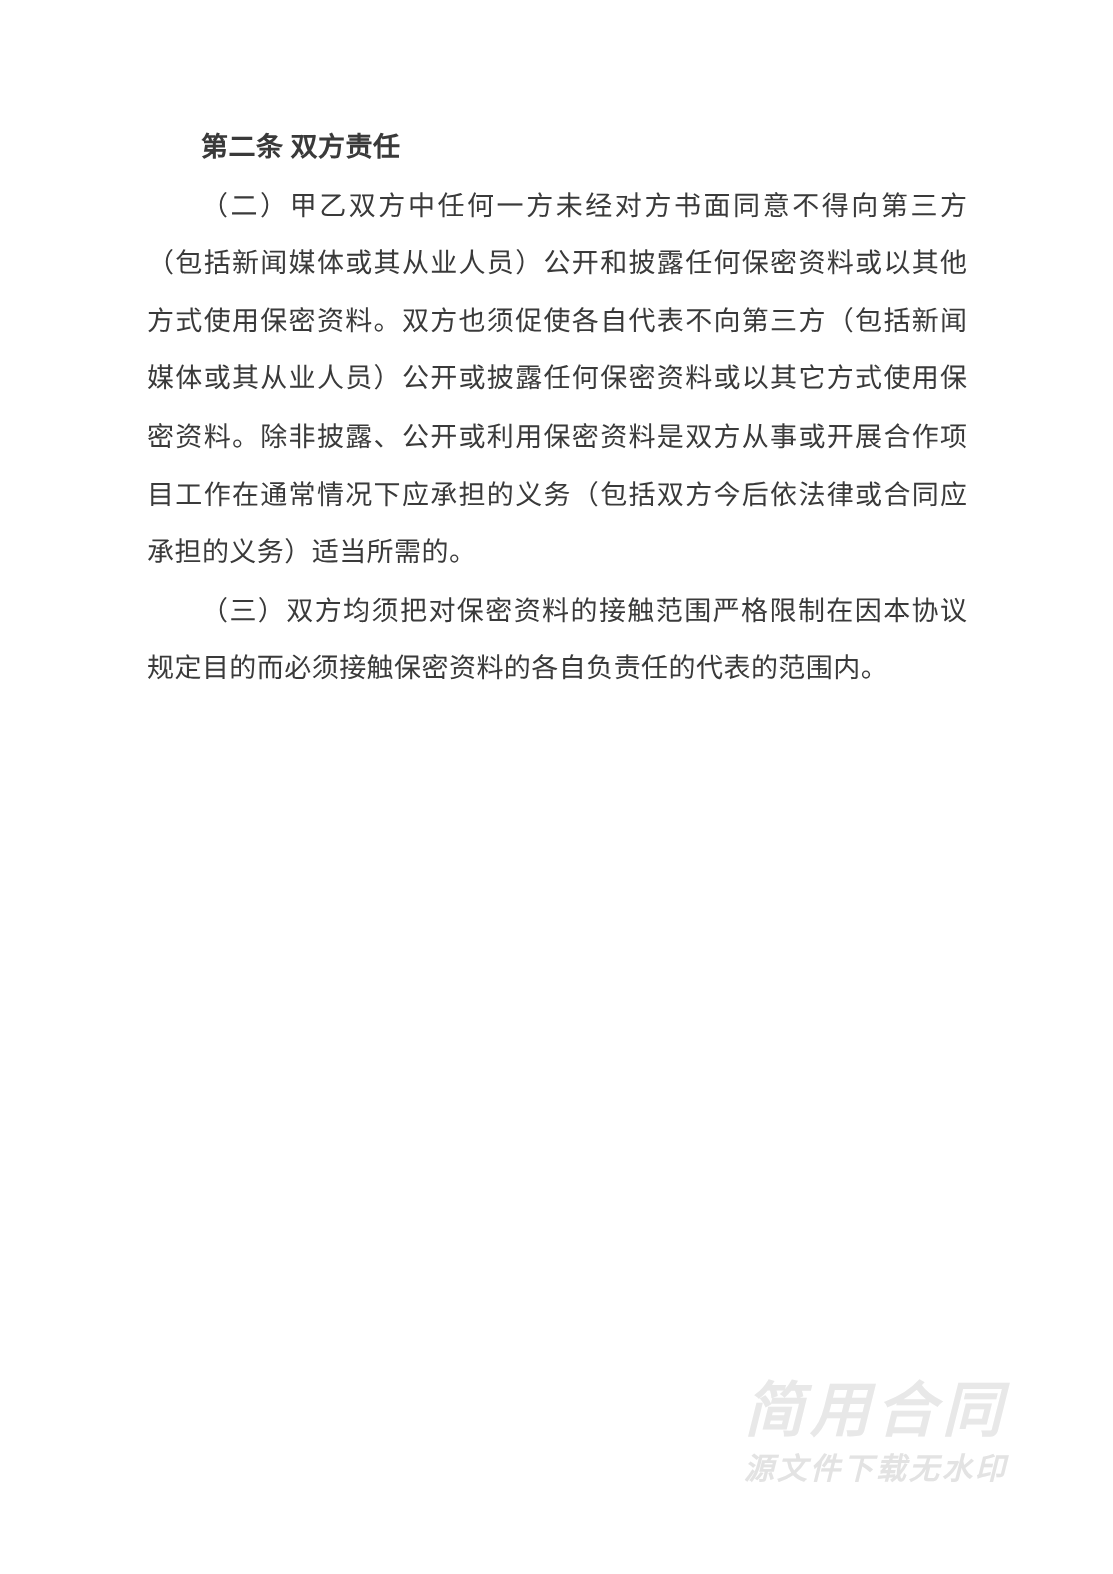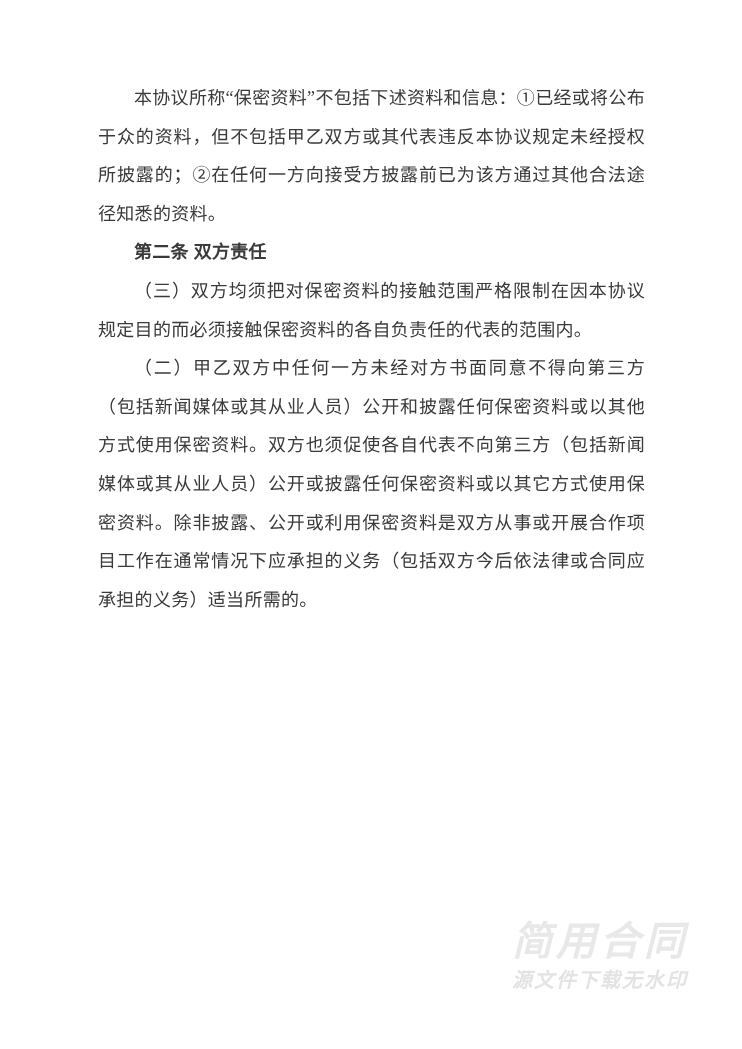--- a/index.html
+++ b/index.html
@@ -29,21 +29,21 @@
   .content p {
     margin: 0;
     text-indent: 2em;
   }
   .content p.heading {
     text-align: left;
     font-weight: bold;
   }
   .watermark {
     position: absolute;
-    right: 54px;
+    right: 70px;
     bottom: 58px;
     text-align: right;
     font-family: "Liberation Sans", "DejaVu Sans", sans-serif;
     font-weight: 700;
     font-style: italic;
     user-select: none;
     pointer-events: none;
     margin-left: 42px;
   }
   .watermark .wm-title {
@@ -58,23 +58,22 @@
     line-height: 22px;
     letter-spacing: 2px;
     color: #e3e3e3;
   }
 </style>
 </head>
 <body>
 
 <div class="page">
   <div class="content">
-    <p class="body">本协议所称“保密资料”不包括下述资料和信息：①已经或将公布于众的资料，但不包括甲乙双方或其代表违反本协议规定未经授权所披露的；②在任何一方向接受方披露前已为该方通过其他合法途径知悉的资料。</p>
     <p class="heading">第二条 双方责任</p>
+    <p class="body">（二）甲乙双方中任何一方未经对方书面同意不得向第三方（包括新闻媒体或其从业人员）公开和披露任何保密资料或以其他方式使用保密资料。双方也须促使各自代表不向第三方（包括新闻媒体或其从业人员）公开或披露任何保密资料或以其它方式使用保密资料。除非披露、公开或利用保密资料是双方从事或开展合作项目工作在通常情况下应承担的义务（包括双方今后依法律或合同应承担的义务）适当所需的。</p>
     <p class="body">（三）双方均须把对保密资料的接触范围严格限制在因本协议规定目的而必须接触保密资料的各自负责任的代表的范围内。</p>
-    <p class="body">（二）甲乙双方中任何一方未经对方书面同意不得向第三方（包括新闻媒体或其从业人员）公开和披露任何保密资料或以其他方式使用保密资料。双方也须促使各自代表不向第三方（包括新闻媒体或其从业人员）公开或披露任何保密资料或以其它方式使用保密资料。除非披露、公开或利用保密资料是双方从事或开展合作项目工作在通常情况下应承担的义务（包括双方今后依法律或合同应承担的义务）适当所需的。</p>
   </div>
 
   <div class="watermark">
     <div class="wm-title">简用合同</div>
     <div class="wm-subtitle">源文件下载无水印</div>
   </div>
 </div>
 
 </body></html>

